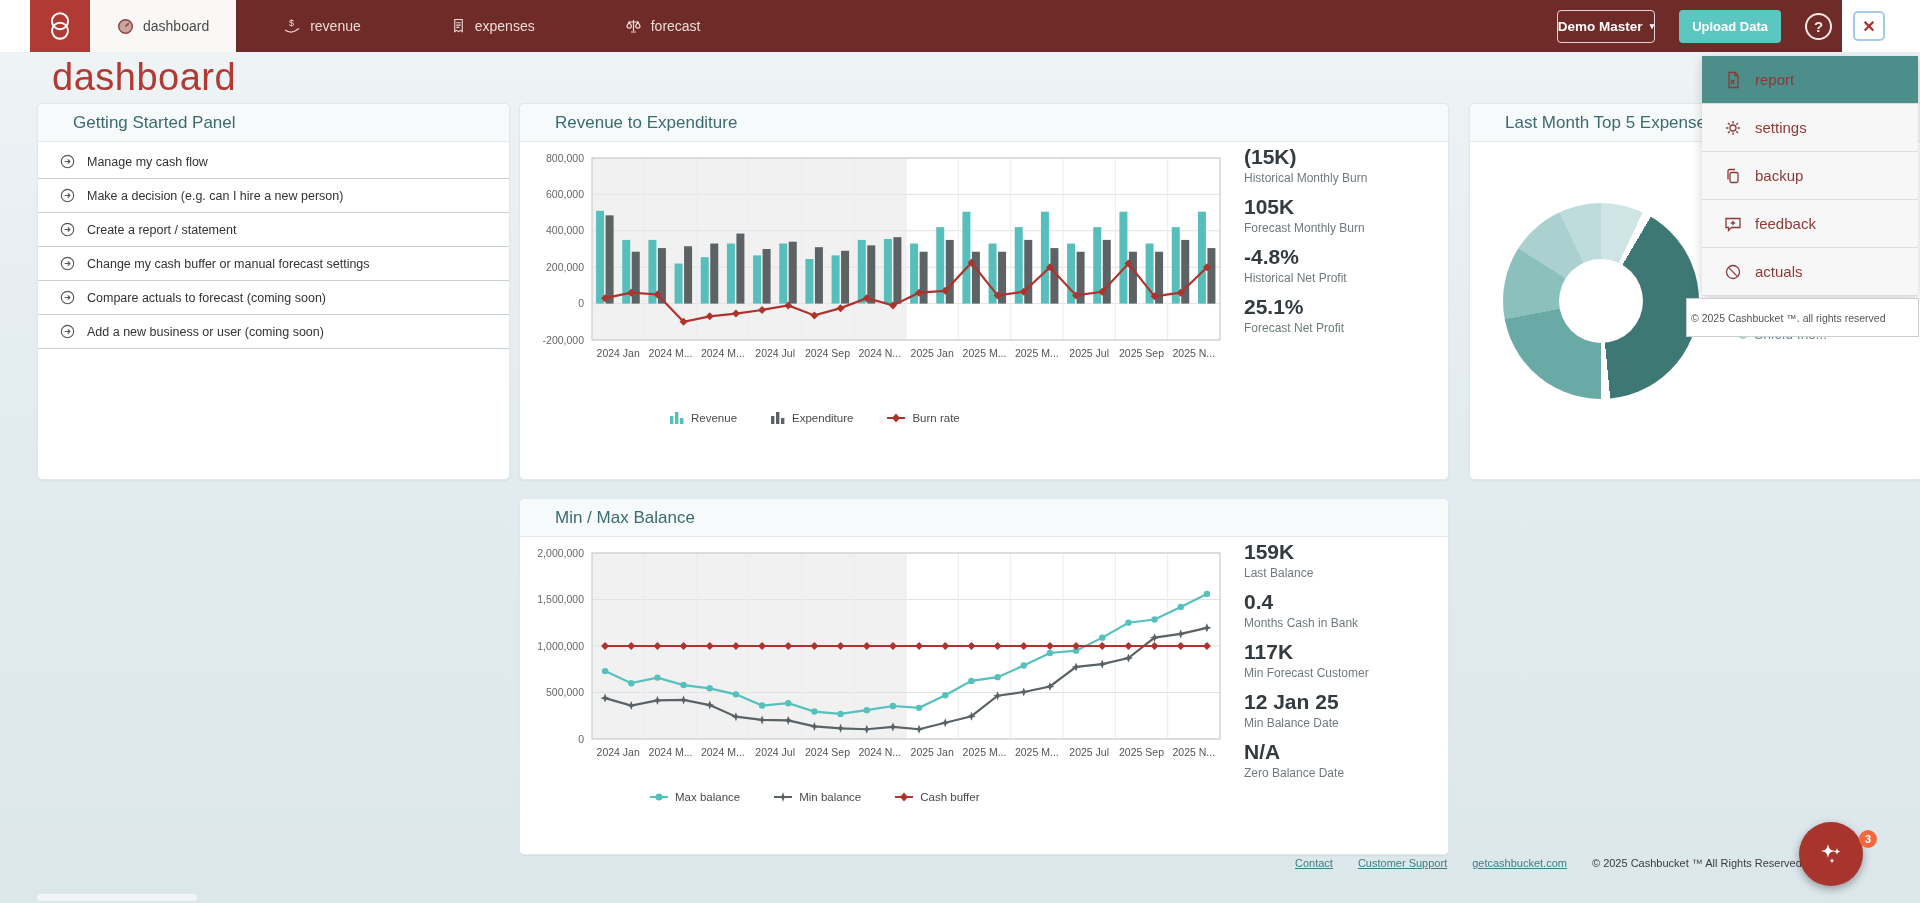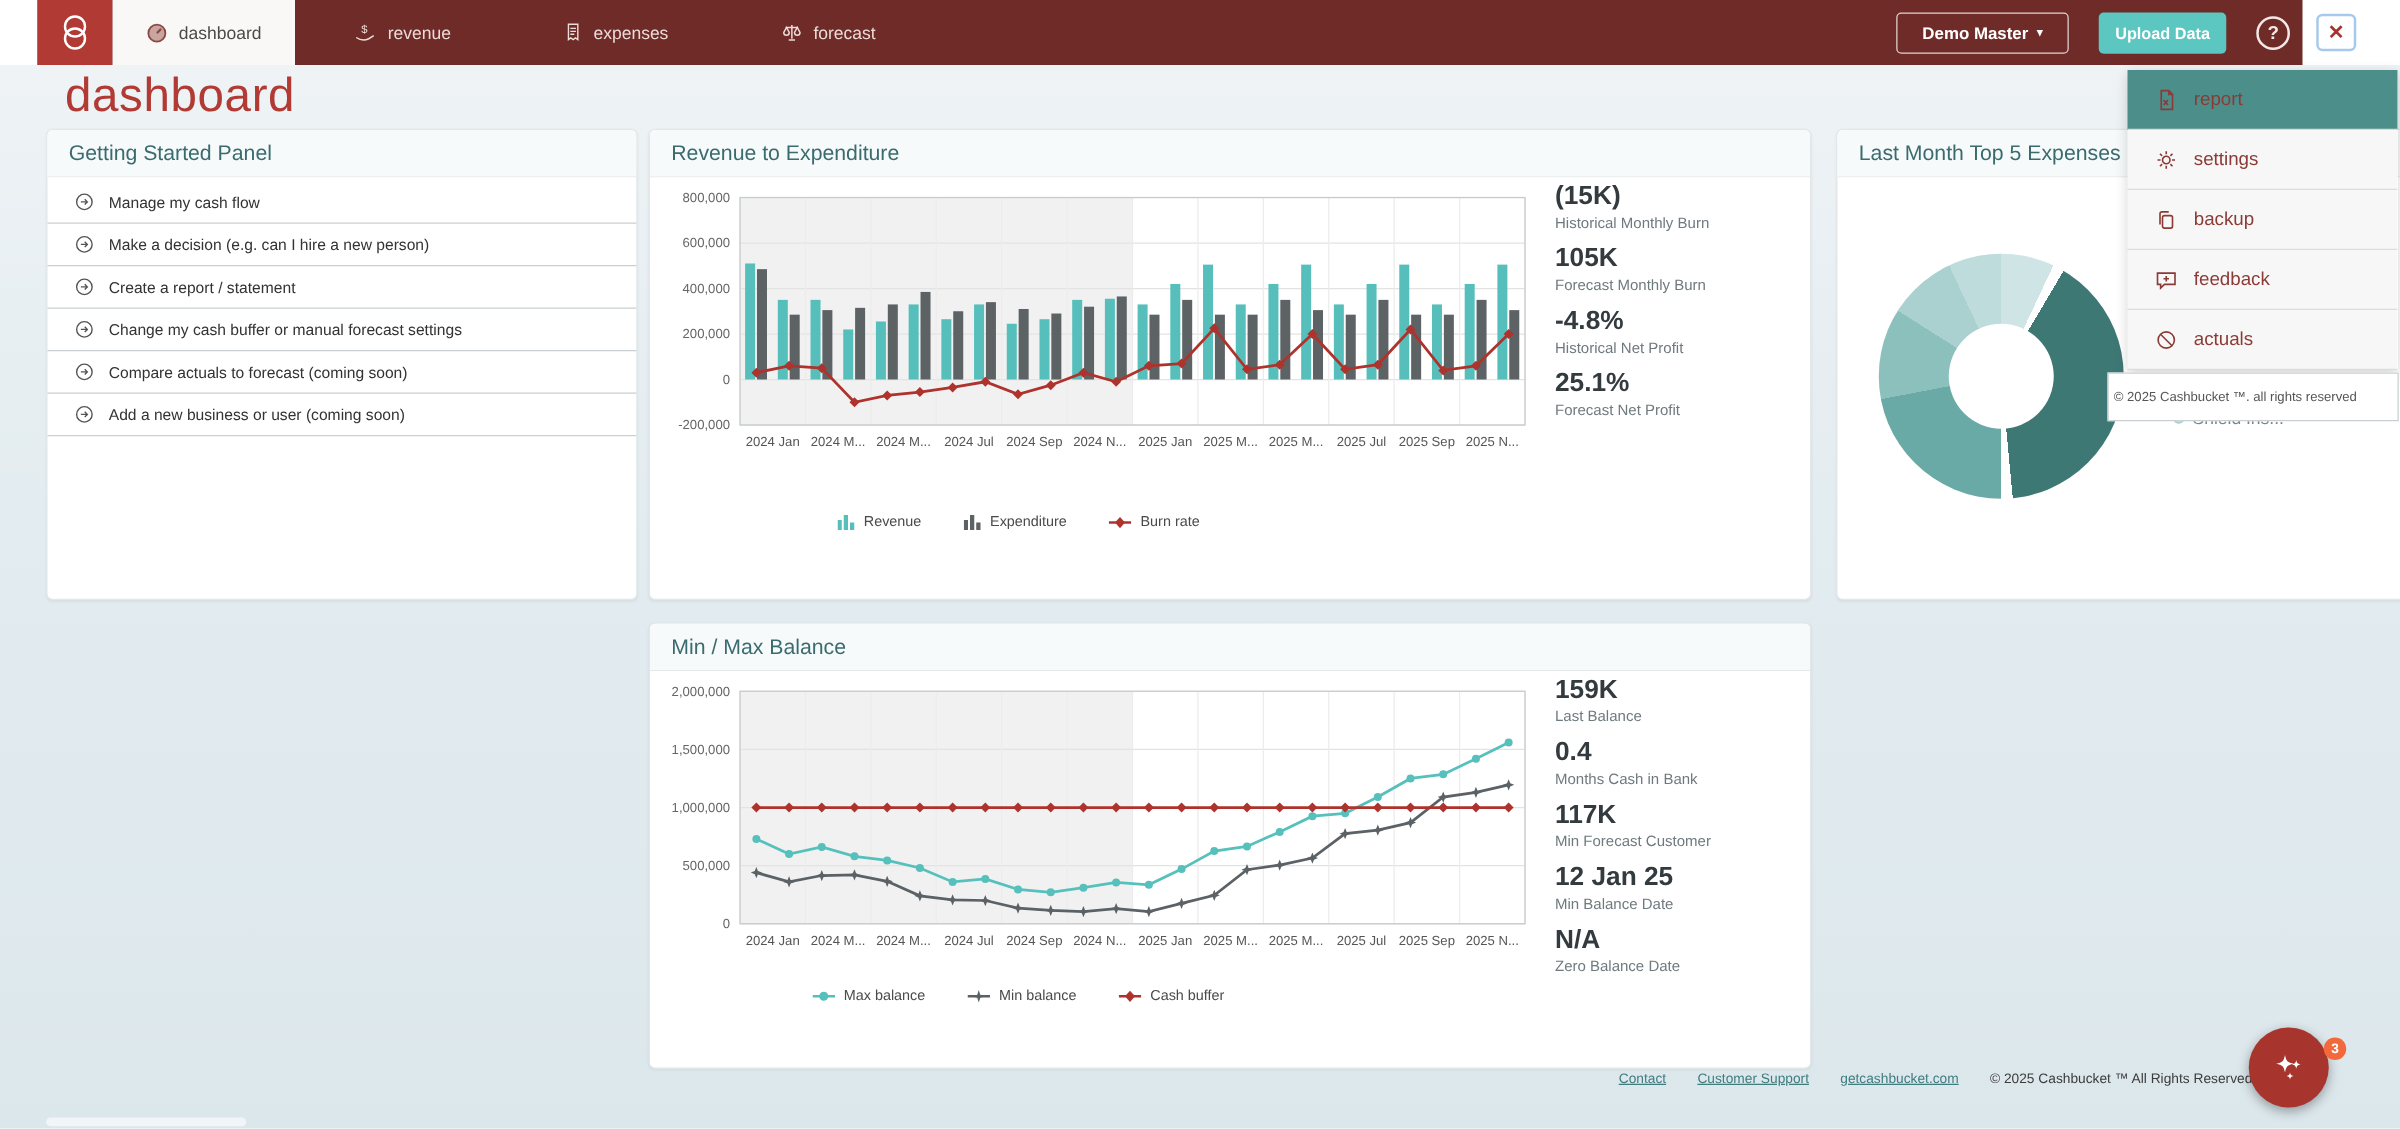--- a/index.html
+++ b/index.html
@@ -14,38 +14,38 @@
   .logo { position:absolute; left:30px; top:0; width:60px; height:52px; background:#b23a34;
           display:flex; align-items:center; justify-content:center; }
   .tabs { position:absolute; left:90px; top:0; height:52px; display:flex; }
   .tab { display:flex; align-items:center; gap:9px; padding:0 27px; margin-right:36px;
          color:#ecdcd9; font-size:14px; cursor:pointer; height:52px; }
   .tab svg { stroke:#ecdcd9; }
   .tab.active { background:#faf8f6; color:#4a4a4a; margin-right:20px; }
   .tab.active svg { stroke:#8c4a44; }
   .nav-right { position:absolute; right:88px; top:0; height:52px; display:flex; align-items:center; gap:24px; }
   .demo-btn { border:1px solid rgba(255,255,255,.8); border-radius:4px; color:#fff; font-weight:bold;
-              font-size:13.5px; padding:8px 20px; background:transparent; display:flex; align-items:center; gap:7px; cursor:pointer;}
+              font-size:13.5px; padding:8px 0; background:transparent; display:flex; align-items:center; gap:7px; cursor:pointer;}
   .demo-caret { font-size:9px; }
   .upload-btn { background:#5cc6c0; color:#fff; font-weight:bold; font-size:13px; padding:9px 13px;
                 border:none; border-radius:4px; cursor:pointer; }
   .help-btn { width:27px; height:27px; border:2px solid #f2e8e6; border-radius:50%; color:#f2e8e6;
               font-size:15px; font-weight:bold; display:flex; align-items:center; justify-content:center; cursor:pointer; background:transparent;}
   .nav-white-corner { position:absolute; right:0; top:0; width:78px; height:52px; background:#ffffff; }
   .close-btn { position:absolute; left:11px; top:11px; width:32px; height:30px; background:#fff;
                border:2px solid #a7c9ec; border-radius:5px; color:#a5342e; font-size:16px; font-weight:bold;
                display:flex; align-items:center; justify-content:center; cursor:pointer; }
 
   
   .page-title { position:absolute; left:52px; top:56px; font-size:38px; color:#b23a34; letter-spacing:.5px; }
 
   
   .card { position:absolute; background:#fff; border:1px solid #e2e7e9; border-radius:5px;
           box-shadow:0 1px 2px rgba(0,0,0,.05); }
-  .card-header { height:38px; display:flex; align-items:center; padding:0 17px; background:#f7fafb;
+  .card-header { height:38px; display:flex; align-items:center; padding:0 35px; background:#f7fafb;
                  border-bottom:1px solid #e4e9ea; border-radius:5px 5px 0 0; }
   .card-title { font-size:17px; color:#3a6b6e; }
 
   #card-getting-started { left:37px; top:103px; width:473px; height:377px; }
   .gs-list { margin-top:3px; }
   .gs-item { height:34px; display:flex; align-items:center; gap:12px; padding:0 10px 0 22px;
              border-bottom:1px solid #c9cfd2; cursor:pointer; }
   .gs-item span.gs-label { font-size:12.5px; color:#333; }
 
   #card-revenue { left:519px; top:103px; width:930px; height:377px; }

